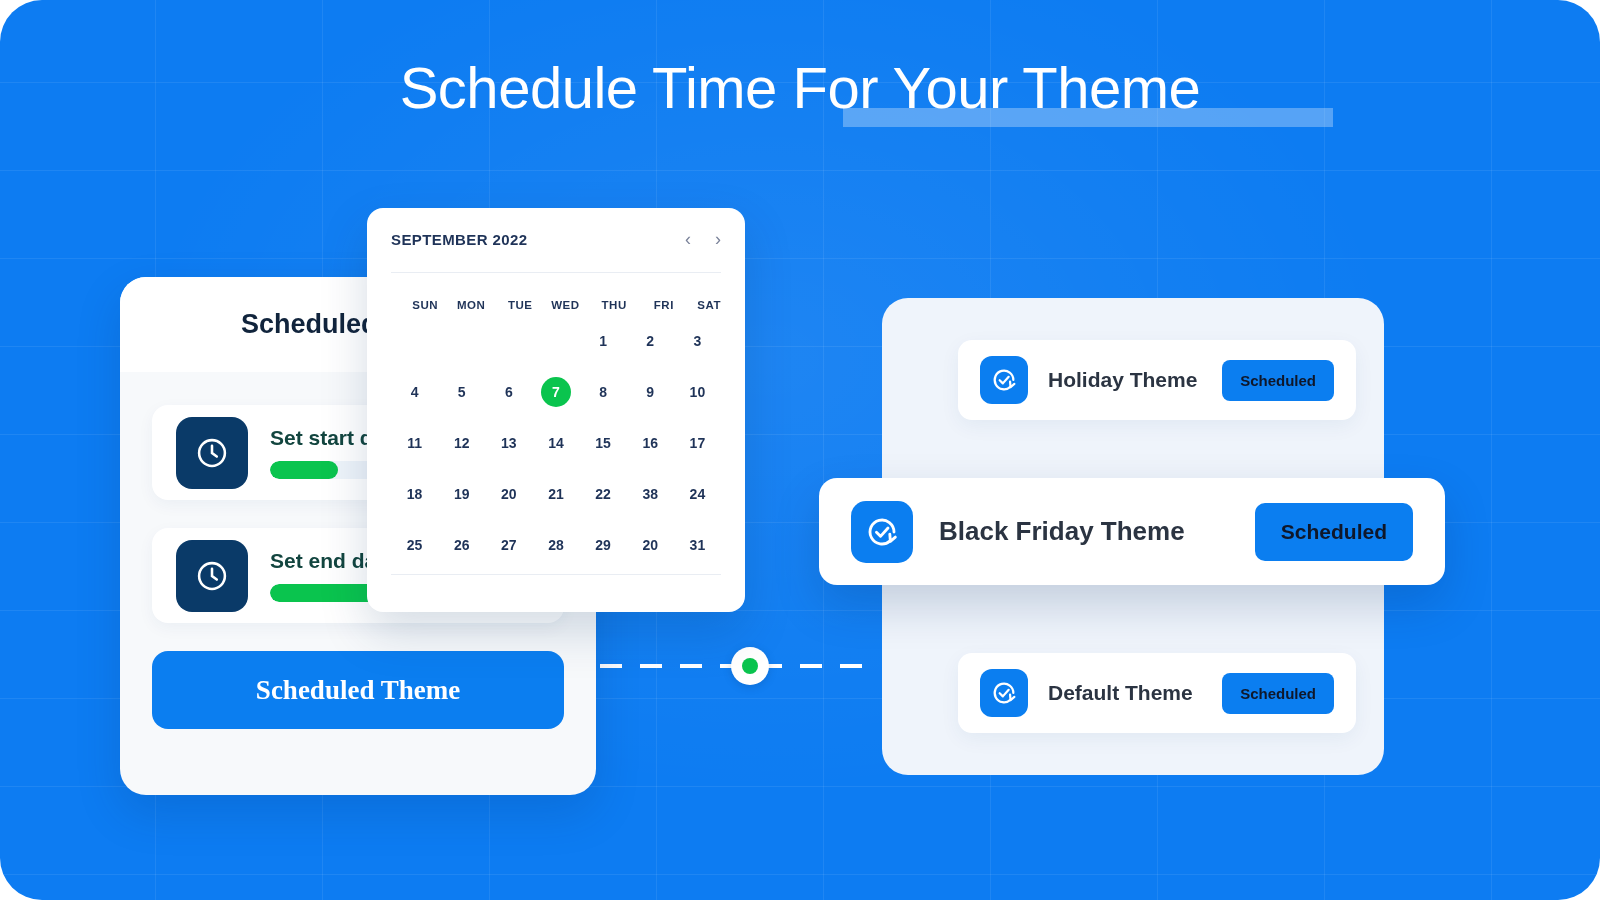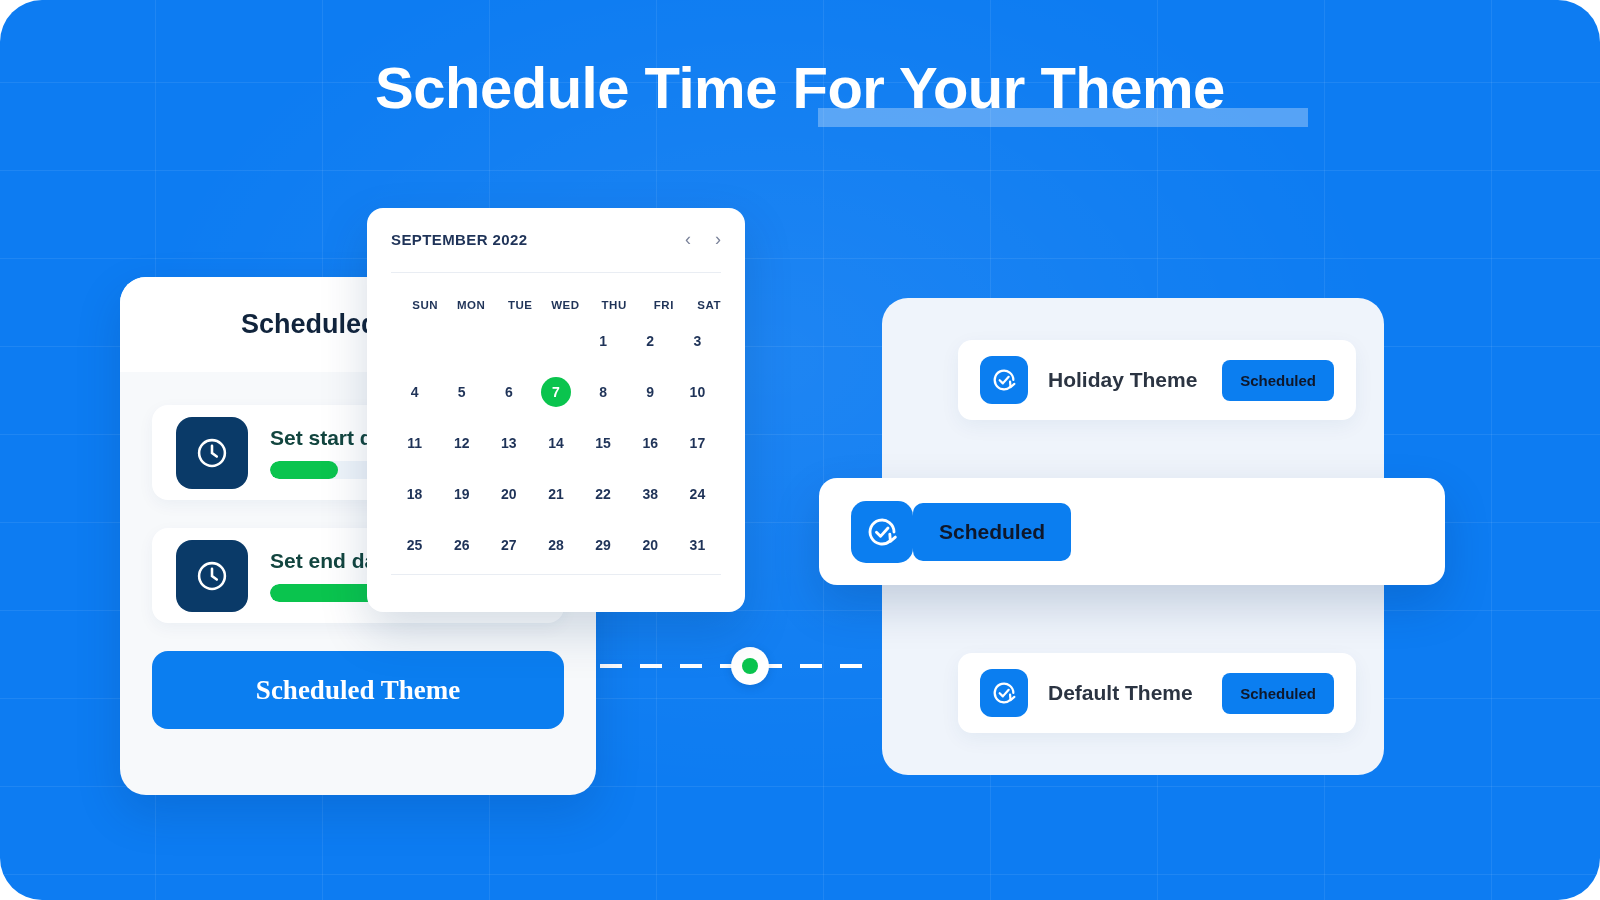--- a/index.html
+++ b/index.html
@@ -45,21 +45,21 @@
     top: 52px;
     left: 0;
     width: 1600px;
     text-align: center;
     z-index: 6;
   }
   .title {
     display: inline-block;
     position: relative;
     font-size: 58px;
-    font-weight: bold;
+    font-weight: normal;
     color: #ffffff;
     letter-spacing: -0.5px;
     line-height: 1.25;
     white-space: nowrap;
   }
   .title-hl {
     position: absolute;
     left: 443px;
     top: 56px;
     width: 490px;
@@ -570,16 +570,17 @@
   </div>
 
   <div class="featured-card">
     <div class="theme-icon">
       <svg width="36" height="36" viewBox="0 0 24 24" fill="none" stroke="#ffffff" stroke-width="1.9" stroke-linecap="round" stroke-linejoin="round">
         <path d="M20 12a8 8 0 1 0-2.6 5.9"></path>
         <path d="M8.3 12.2 L11 14.9 L16 9.3"></path>
         <path d="M17.2 13.4 L17.6 18.2 L20.9 15.4"></path>
       </svg>
     </div>
+    <div class="theme-name">Black Friday Theme</div>
     <button class="badge-btn">Scheduled</button>
   </div>
 
 </div>
 
 </body></html>

